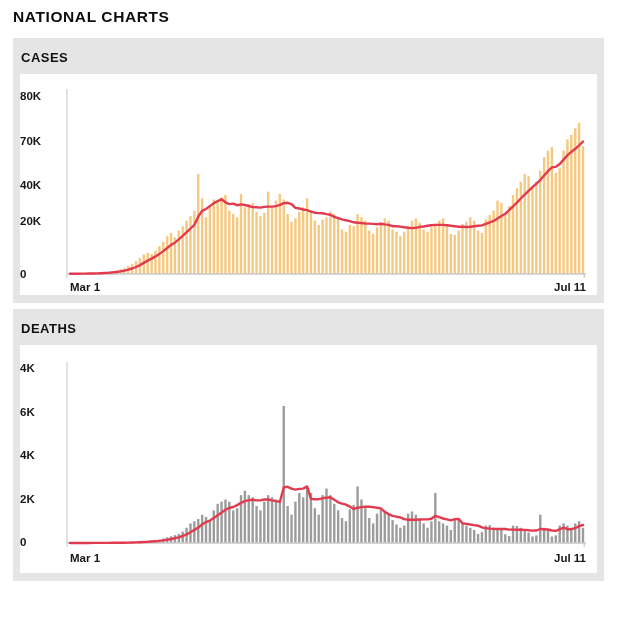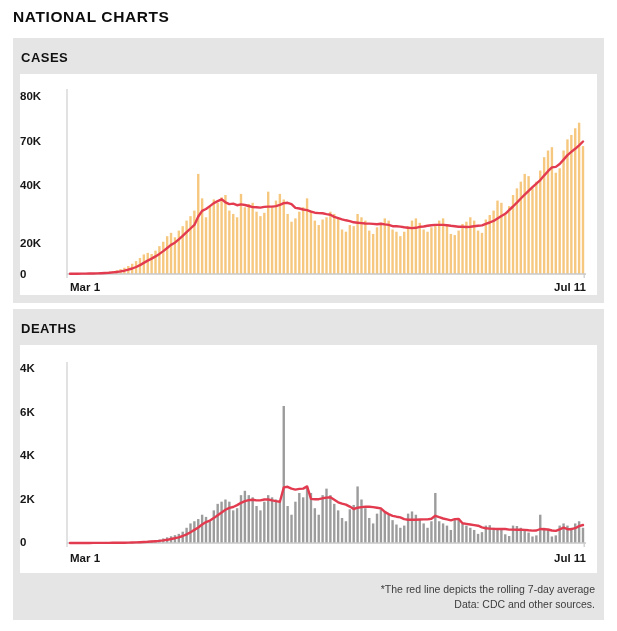--- a/index.html
+++ b/index.html
@@ -25,21 +25,21 @@
 <div class="page">
 
   <h1 class="page-title">NATIONAL CHARTS</h1>
 
   <section class="card">
     <h2 class="section-label">CASES</h2>
     <div class="chart-box cases">
       <span class="ytick" style="top:15px">80K</span>
       <span class="ytick" style="top:59.5px">70K</span>
       <span class="ytick" style="top:104px">40K</span>
-      <span class="ytick" style="top:162px">20K</span>
+      <span class="ytick" style="top:140px">20K</span>
       <span class="ytick" style="top:193px">0</span>
       <svg width="575" height="221" viewBox="0 0 575 221">
           <rect x="48.80" y="199.73" width="2.4" height="0.27" fill="#f6c87f"></rect>
           <rect x="52.69" y="199.67" width="2.4" height="0.33" fill="#f6c87f"></rect>
           <rect x="56.57" y="199.60" width="2.4" height="0.40" fill="#f6c87f"></rect>
           <rect x="60.46" y="199.51" width="2.4" height="0.49" fill="#f6c87f"></rect>
           <rect x="64.35" y="199.42" width="2.4" height="0.58" fill="#f6c87f"></rect>
           <rect x="68.23" y="199.29" width="2.4" height="0.71" fill="#f6c87f"></rect>
           <rect x="72.12" y="199.11" width="2.4" height="0.89" fill="#f6c87f"></rect>
           <rect x="76.00" y="198.89" width="2.4" height="1.11" fill="#f6c87f"></rect>
@@ -312,19 +312,15 @@
           <rect x="557.91" y="176.25" width="2.4" height="21.75" fill="#9c9c9c"></rect>
           <rect x="561.80" y="182.78" width="2.4" height="15.22" fill="#9c9c9c"></rect>
           <line x1="47" y1="198" x2="566" y2="198" stroke="#c9c9c9" stroke-width="1.5"></line>
           <line x1="47" y1="17" x2="47" y2="202" stroke="#cfcfcf" stroke-width="1.2"></line>
           <line x1="564.2" y1="198" x2="564.2" y2="202" stroke="#c9c9c9" stroke-width="1.2"></line>
           <polyline points="50.0,198.0 53.9,198.0 57.8,198.0 61.7,198.0 65.5,198.0 69.4,198.0 73.3,197.9 77.2,197.9 81.1,197.9 85.0,197.9 88.9,197.9 92.8,197.8 96.6,197.8 100.5,197.8 104.4,197.7 108.3,197.6 112.2,197.5 116.1,197.4 120.0,197.2 123.8,197.0 127.7,196.8 131.6,196.5 135.5,196.2 139.4,195.9 143.3,195.4 147.2,194.8 151.0,194.0 154.9,193.2 158.8,192.3 162.7,191.0 166.6,189.4 170.5,187.2 174.4,184.9 178.3,182.5 182.1,179.5 186.0,177.1 189.9,175.6 193.8,173.1 197.7,170.3 201.6,167.6 205.5,164.8 209.3,162.9 213.2,162.0 217.1,160.1 221.0,157.9 224.9,156.1 228.8,155.1 232.7,154.8 236.5,155.4 240.4,155.4 244.3,154.5 248.2,154.5 252.1,155.4 256.0,156.1 259.9,156.7 263.8,142.4 267.6,141.8 271.5,143.6 275.4,144.6 279.3,143.9 283.2,143.6 287.1,141.4 291.0,153.9 294.8,154.2 298.7,154.2 302.6,153.3 306.5,152.6 310.4,152.3 314.3,154.8 318.2,157.3 322.0,158.7 325.9,159.6 329.8,161.6 333.7,164.0 337.6,162.7 341.5,162.1 345.4,161.8 349.3,161.8 353.1,162.1 357.0,162.7 360.9,163.4 364.8,166.9 368.7,169.1 372.6,170.8 376.5,171.7 380.3,172.4 384.2,174.1 388.1,174.7 392.0,174.7 395.9,174.7 399.8,174.5 403.7,174.4 407.5,174.4 411.4,173.8 415.3,170.8 419.2,172.2 423.1,173.5 427.0,174.4 430.9,175.3 434.8,174.2 438.6,173.9 442.5,178.3 446.4,178.9 450.3,179.5 454.2,180.1 458.1,180.7 462.0,182.4 465.8,183.3 469.7,183.6 473.6,183.9 477.5,184.0 481.4,184.0 485.3,184.0 489.2,184.6 493.0,184.6 496.9,184.7 500.8,184.7 504.7,184.9 508.6,185.3 512.5,185.6 516.4,185.5 520.3,184.0 524.1,184.2 528.0,184.5 531.9,185.5 535.8,185.9 539.7,184.3 543.6,182.6 547.5,184.2 551.3,184.2 555.2,183.2 559.1,181.1 563.0,180.0" fill="none" stroke="#e23b4f" stroke-width="2.4" stroke-linejoin="round" stroke-linecap="round"></polyline>
         </svg>
       <span class="xtick left">Mar 1</span>
       <span class="xtick right">Jul 11</span>
     </div>
-    <div class="footnote">
-      <div>*The red line depicts the rolling 7-day average</div>
-      <div>Data: CDC and other sources.</div>
-    </div>
   </section>
 
 </div>
 
 </body></html>

